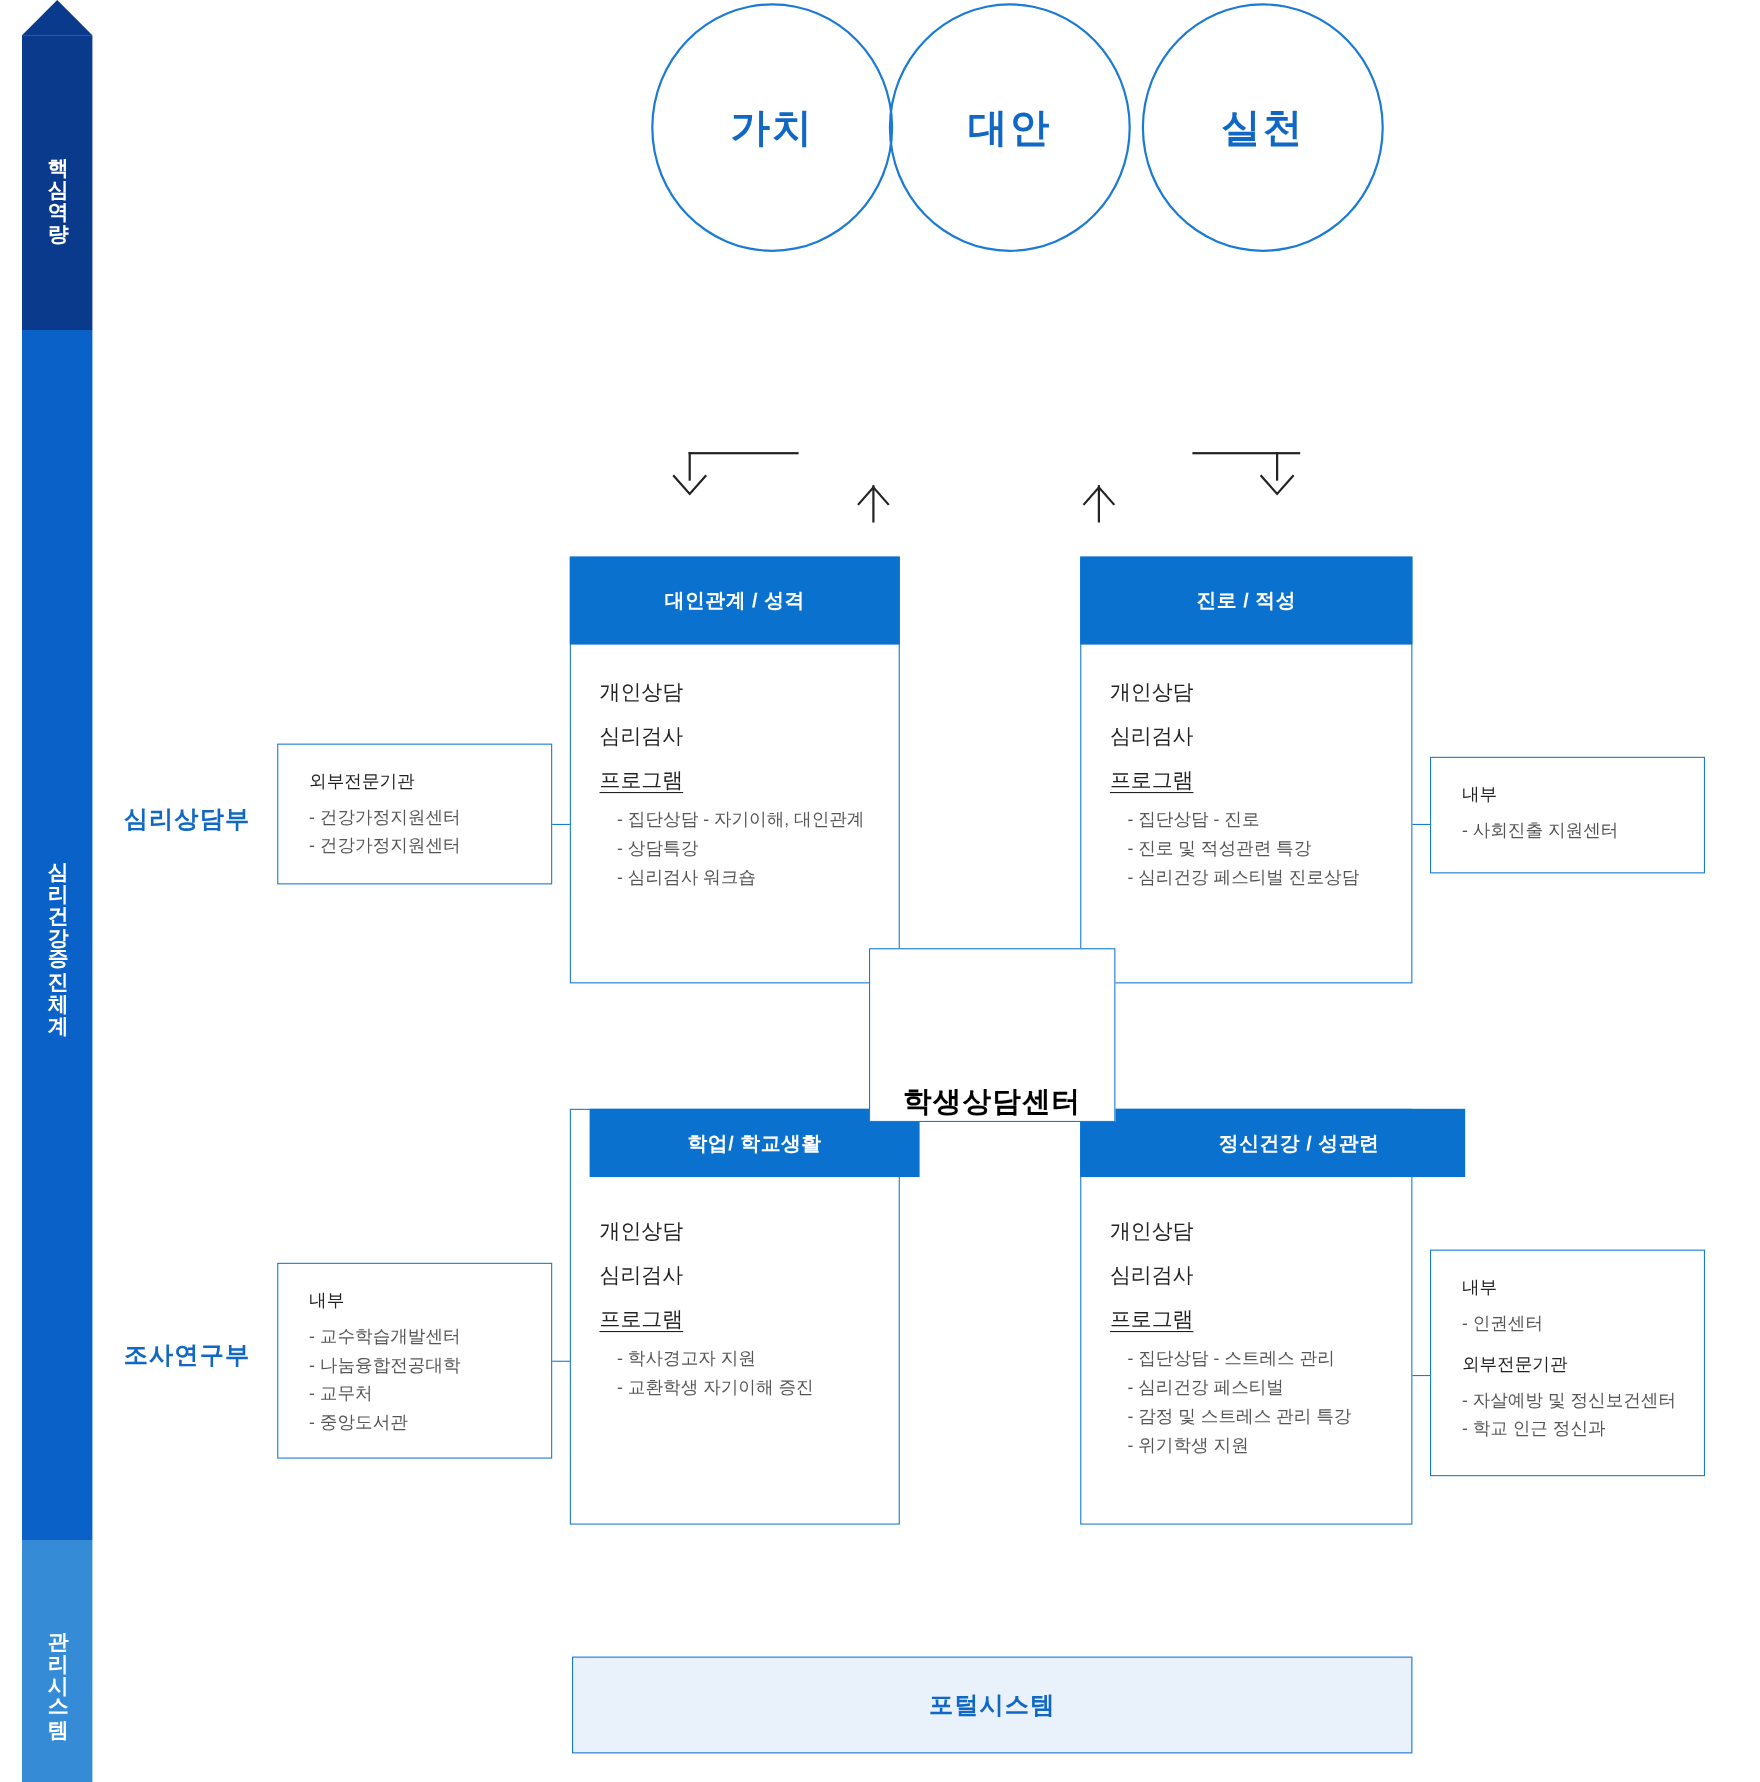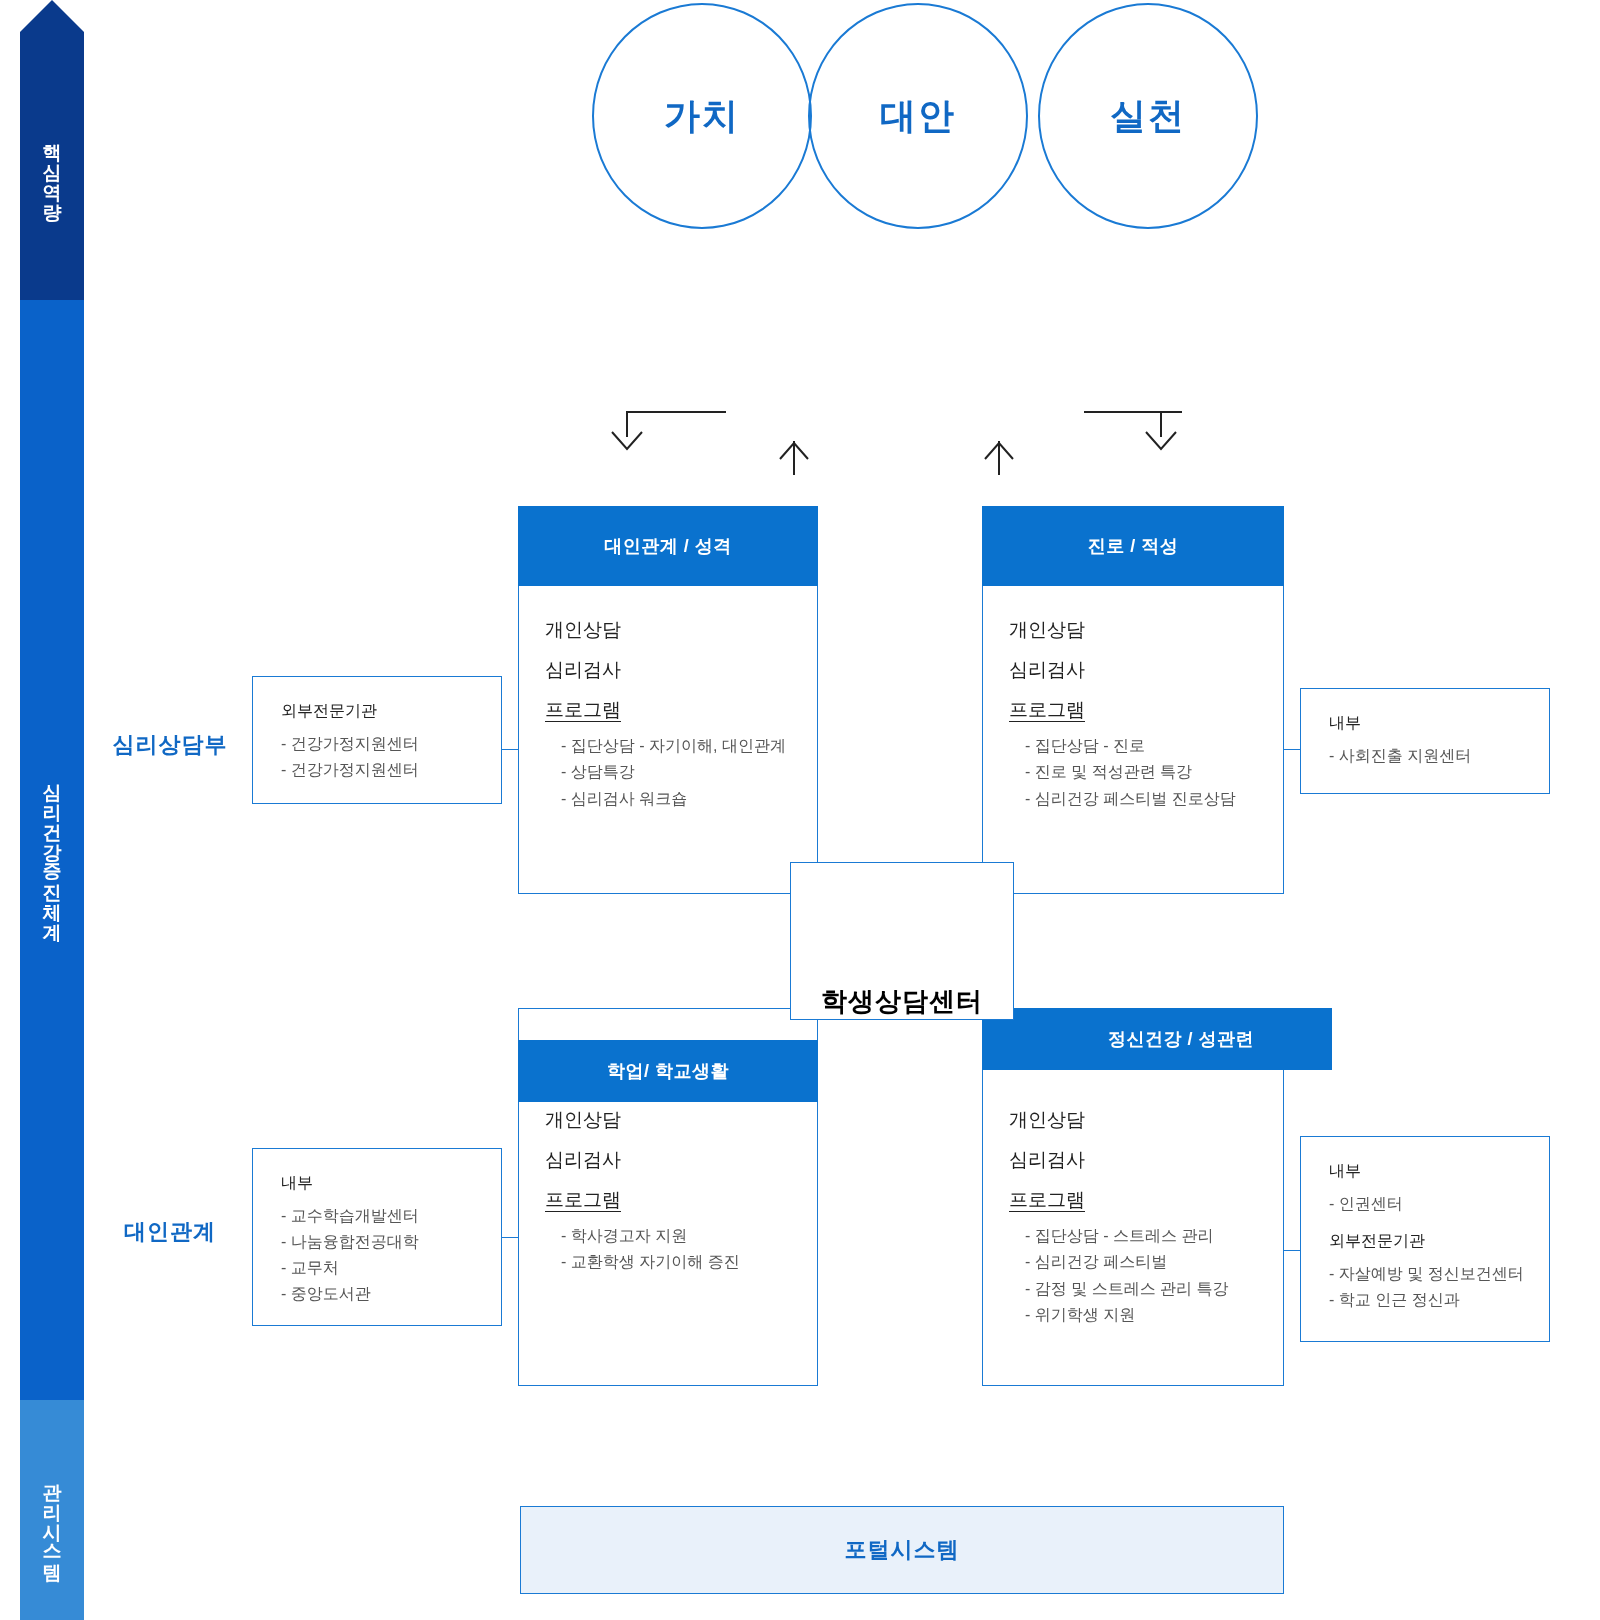--- a/index.html
+++ b/index.html
@@ -165,21 +165,21 @@
   <div class="panel-body" style="left:982px;top:620px;width:302px;padding:0 0 0 27px;">
     <div class="p-main">개인상담</div>
     <div class="p-main">심리검사</div>
     <div class="p-prog" style="display:inline-block;">프로그램</div>
     <div class="p-sub">- 집단상담 - 진로</div>
     <div class="p-sub">- 진로 및 적성관련 특강</div>
     <div class="p-sub">- 심리건강 페스티벌 진로상담</div>
   </div>
 
   <div class="panel" style="left:518px;top:1008px;width:300px;height:378px;"></div>
-  <div class="panel-head" style="left:518px;top:1008px;width:300px;height:62px;margin-top:32px;">
+  <div class="panel-head" style="left:536px;top:1008px;width:300px;height:62px;">
     <span>학업/ 학교생활</span>
   </div>
   <div class="panel-body" style="left:518px;top:1110px;width:300px;padding:0 0 0 27px;">
     <div class="p-main">개인상담</div>
     <div class="p-main">심리검사</div>
     <div class="p-prog" style="display:inline-block;">프로그램</div>
     <div class="p-sub">- 학사경고자 지원</div>
     <div class="p-sub">- 교환학생 자기이해 증진</div>
   </div>
 
@@ -229,19 +229,19 @@
   <div class="sidebox" style="left:1300px;top:1136px;width:250px;height:206px;padding:26px 0 0 28px;">
     <div class="sb-title">내부</div>
     <div class="sb-list">- 인권센터</div>
     <div class="sb-title mt">외부전문기관</div>
     <div class="sb-list">- 자살예방 및 정신보건센터</div>
     <div class="sb-list">- 학교 인근 정신과</div>
   </div>
   <div class="ln" style="left:1284px;top:1250px;width:16px;height:1px;"></div>
 
   <div class="dept" style="left:100px;top:730px;width:140px;">심리상담부</div>
-  <div class="dept" style="left:100px;top:1217px;width:140px;">대인관계</div>
+  <div class="dept" style="left:100px;top:1217px;width:140px;">조사연구부</div>
 
   <div class="portal" style="left:520px;top:1506px;width:764px;height:88px;">
     <span>포털시스템</span>
   </div>
 
 </div>
 
 </body></html>

